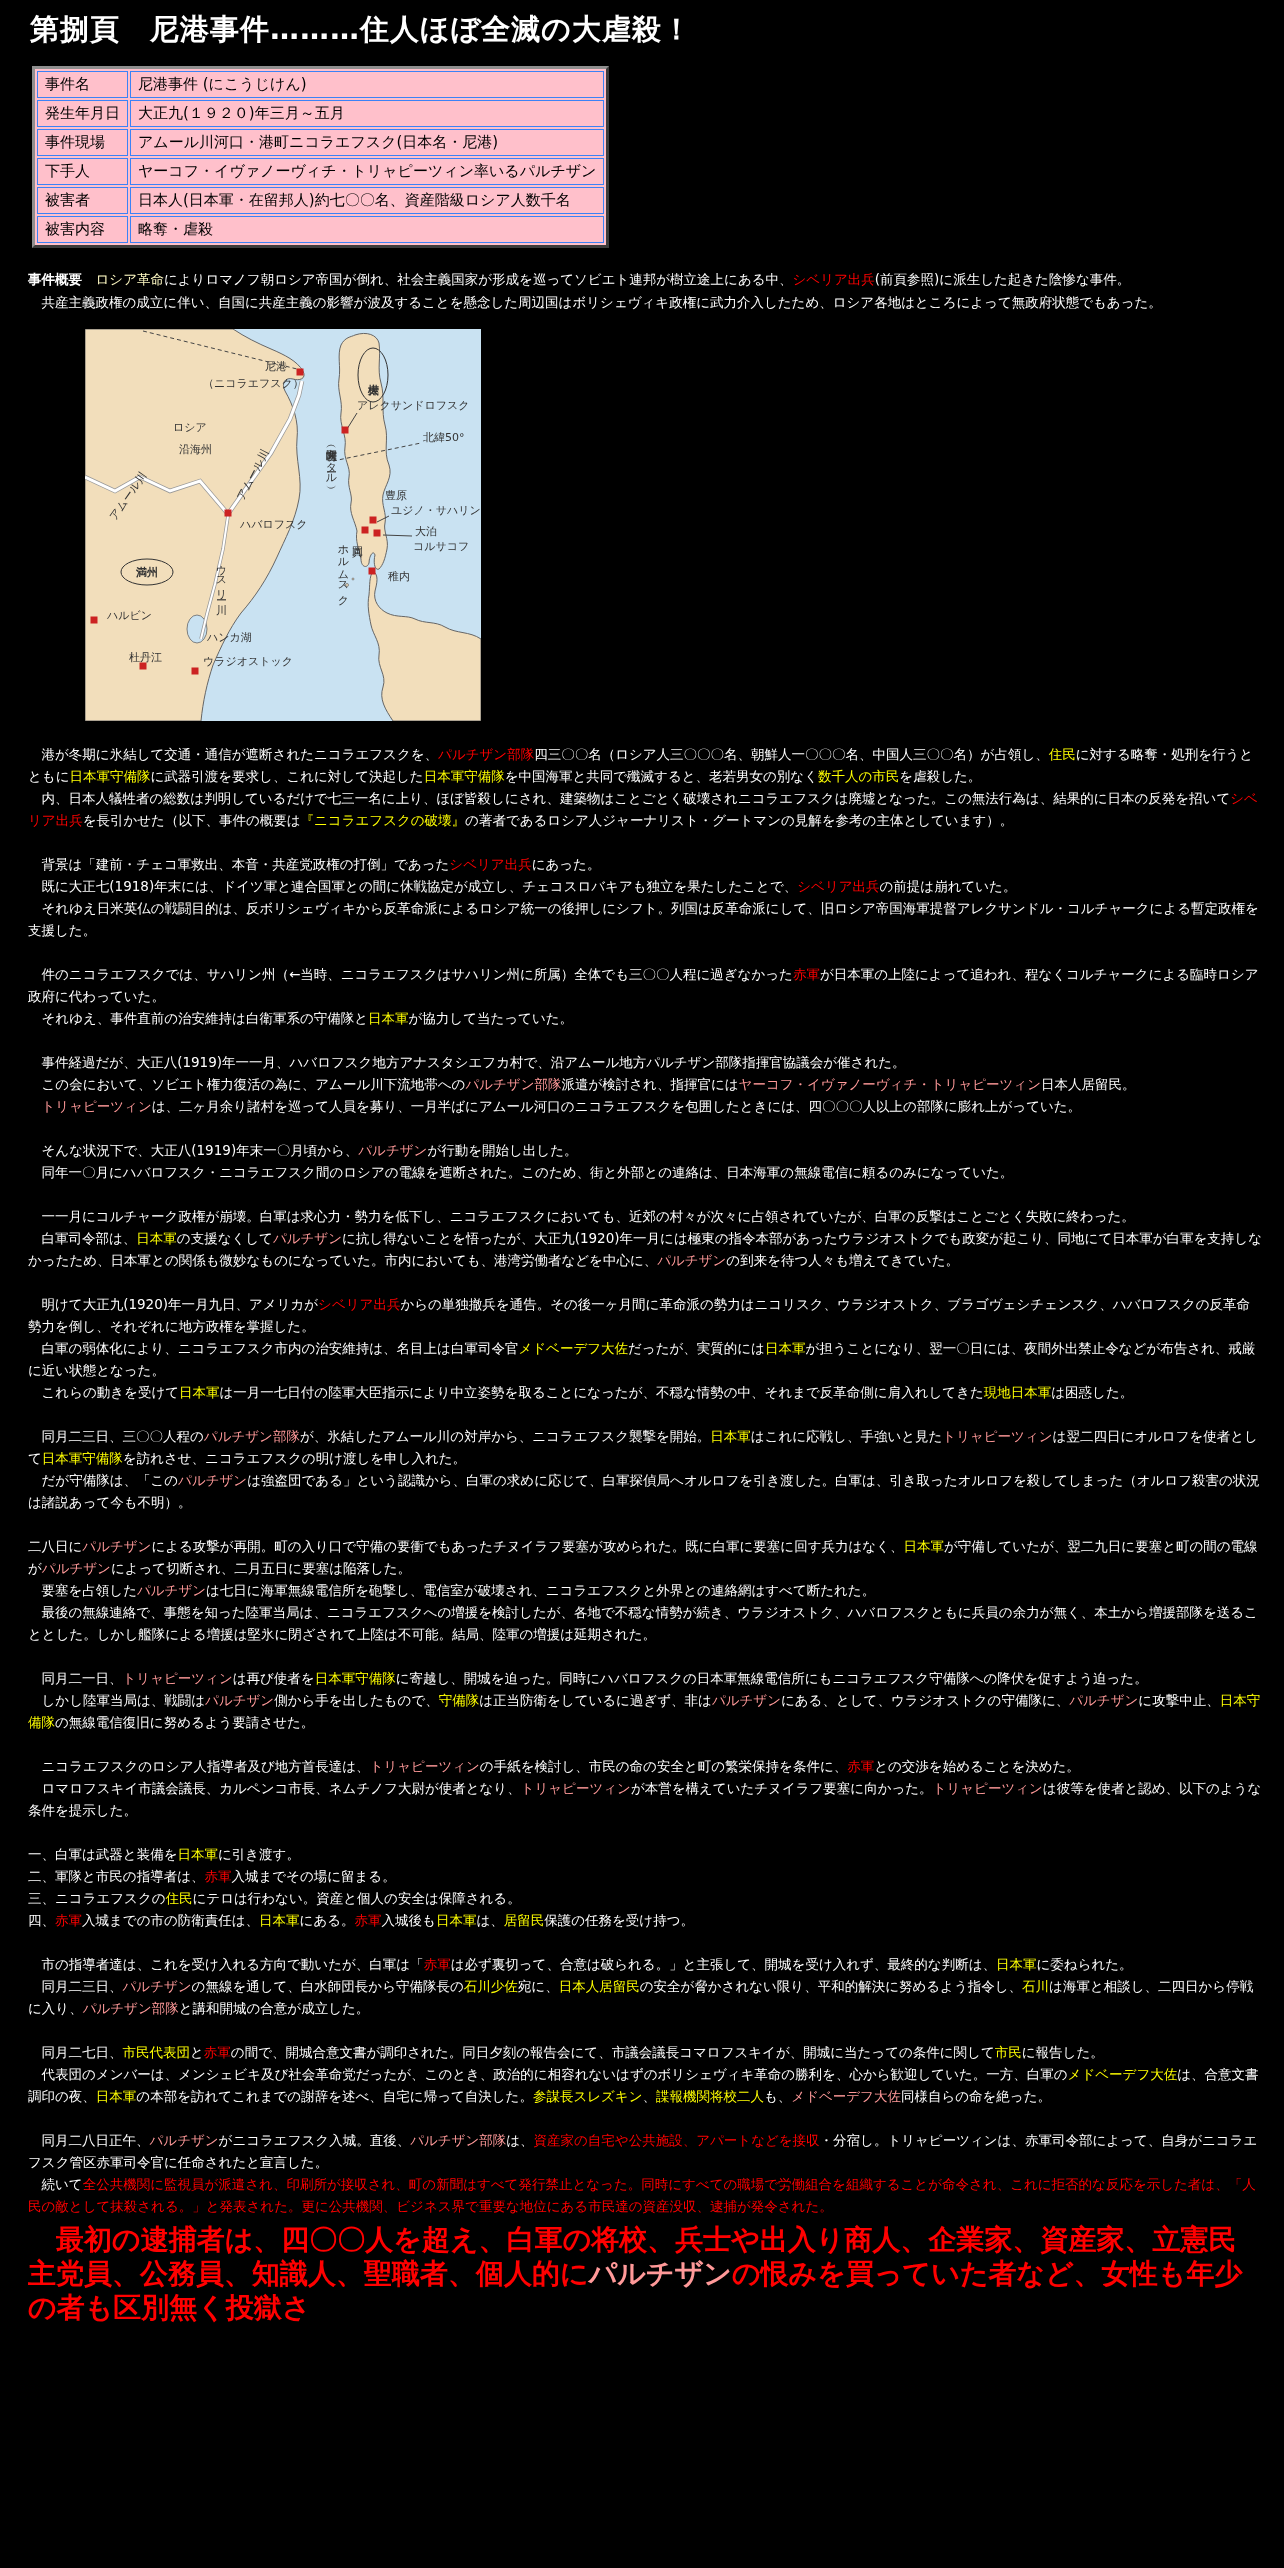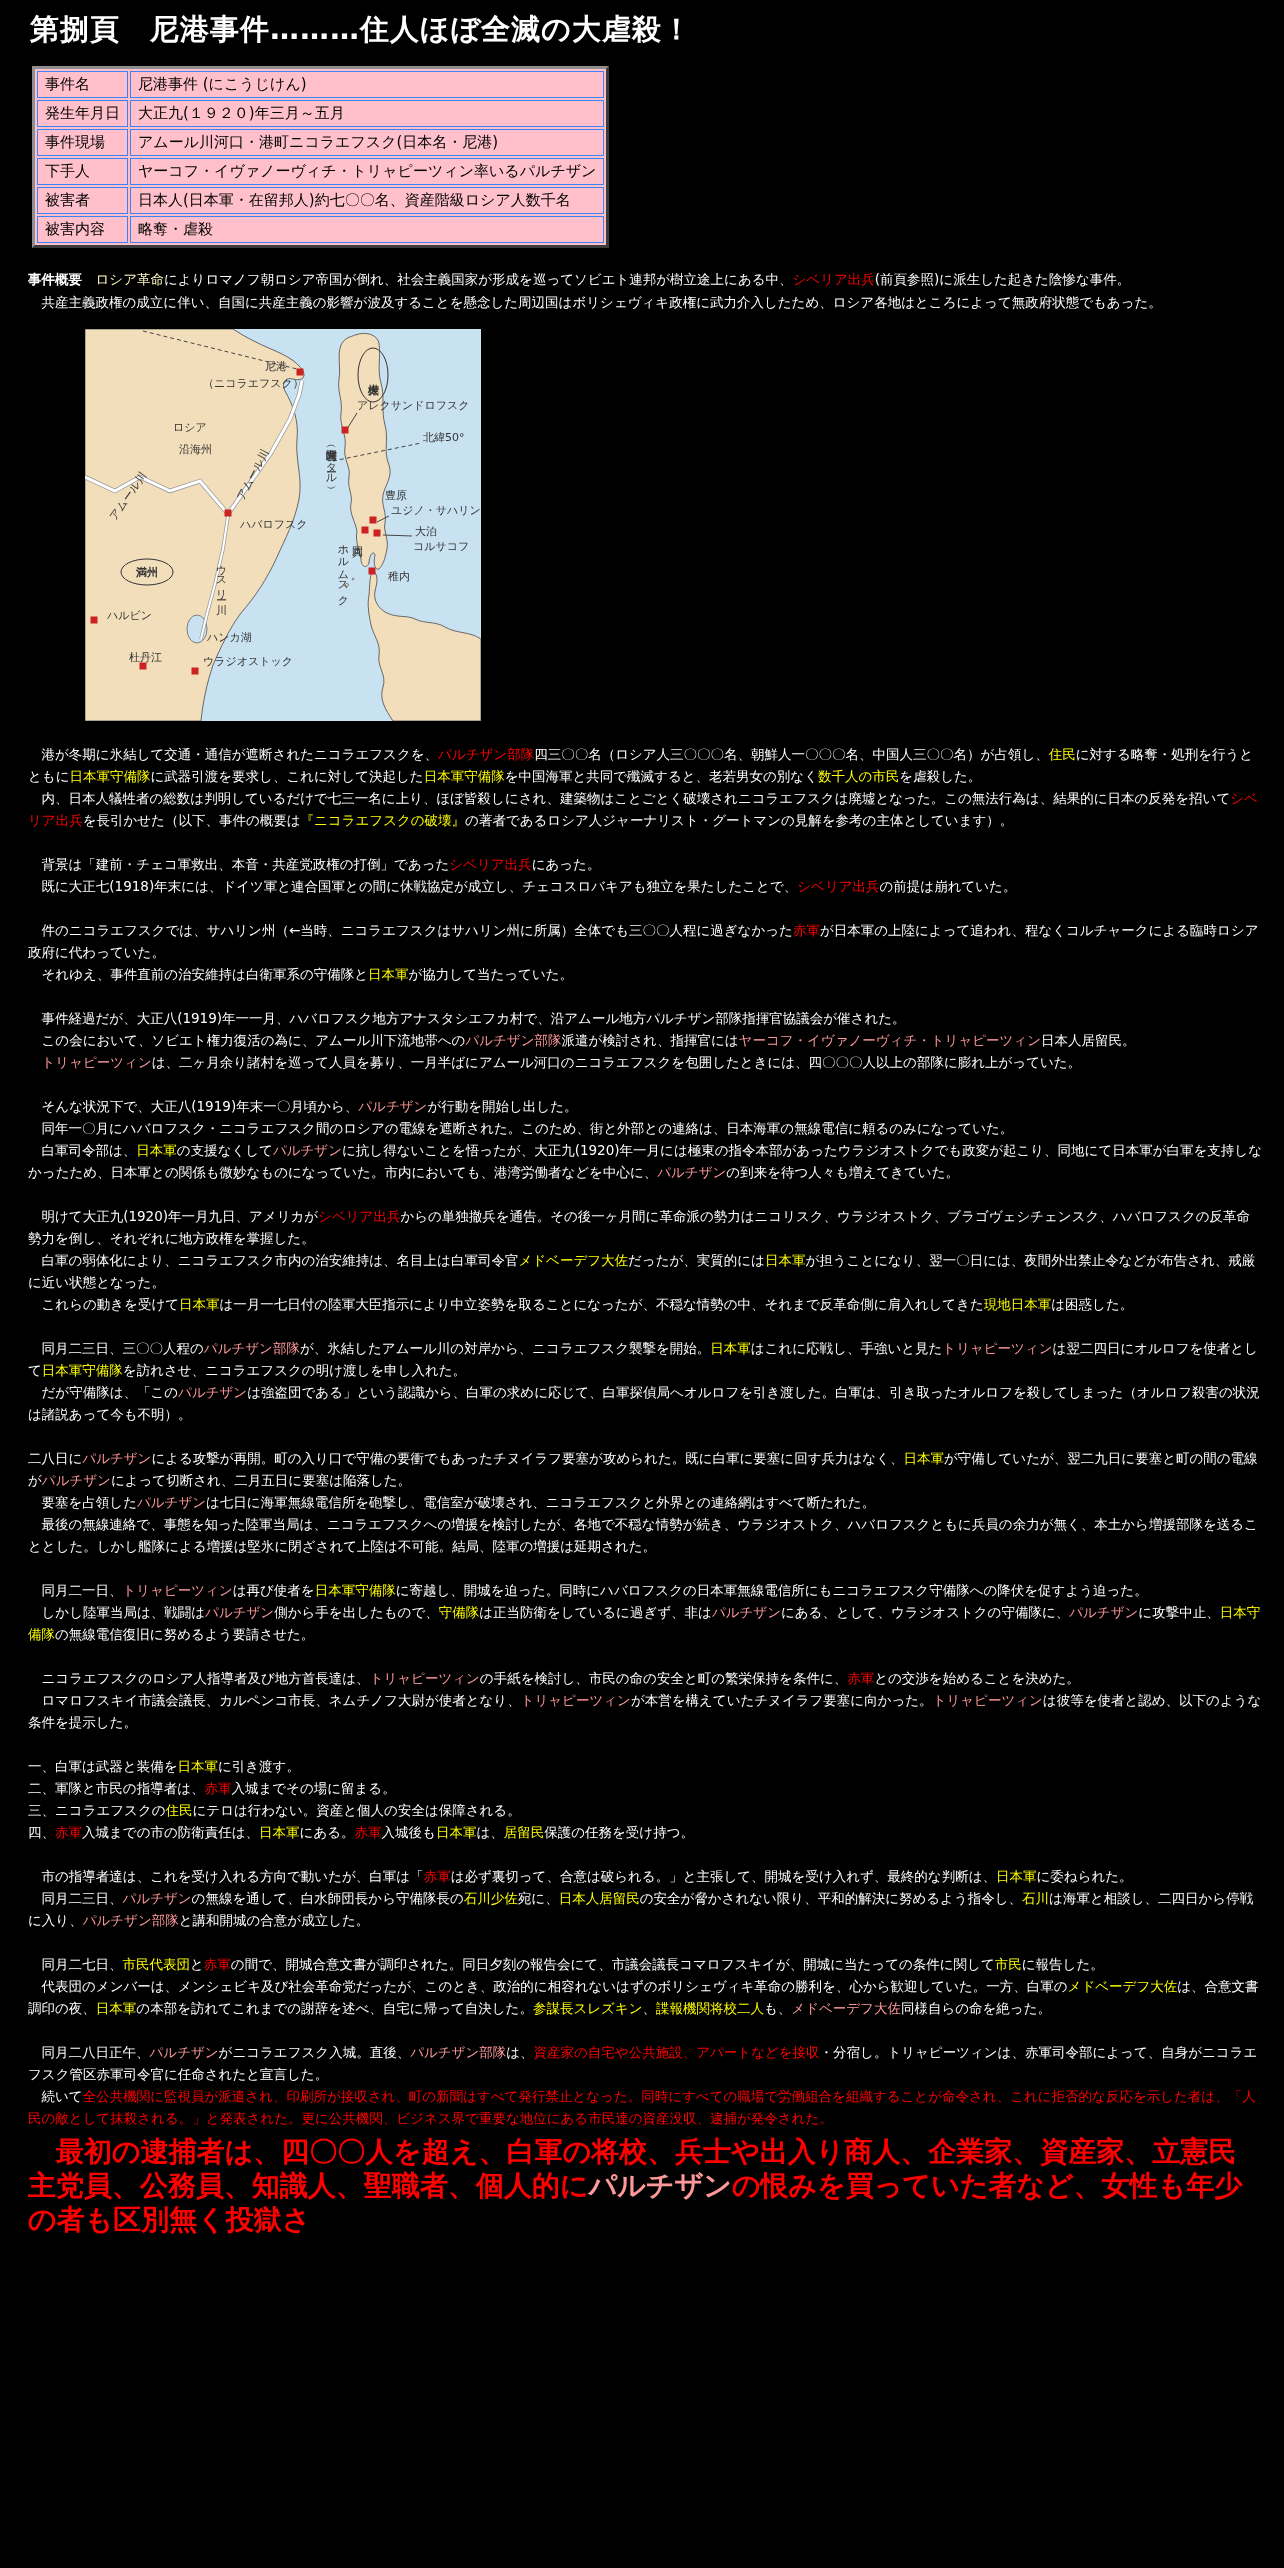--- a/index.html
+++ b/index.html
@@ -163,27 +163,29 @@
           <text class="map-label" x="118" y="336">ウラジオストック</text>
         </g>
     </svg>
   </div>
 
   <div>
       <p class="para gap"><span class="c-w">　港が冬期に氷結して交通・通信が遮断されたニコラエフスクを、</span><span class="c-r">パルチザン部隊</span><span class="c-w">四三〇〇名（ロシア人三〇〇〇名、朝鮮人一〇〇〇名、中国人三〇〇名）が占領し、</span><span class="c-y">住民</span><span class="c-w">に対する略奪・処刑を行うとともに</span><span class="c-y">日本軍守備隊</span><span class="c-w">に武器引渡を要求し、これに対して決起した</span><span class="c-y">日本軍守備隊</span><span class="c-w">を中国海軍と共同で殲滅すると、老若男女の別なく</span><span class="c-y">数千人の市民</span><span class="c-w">を虐殺した。</span></p>
       <p class="para"><span class="c-w">　内、日本人犠牲者の総数は判明しているだけで七三一名に上り、ほぼ皆殺しにされ、建築物はことごとく破壊されニコラエフスクは廃墟となった。この無法行為は、結果的に日本の反発を招いて</span><span class="c-r">シベリア出兵</span><span class="c-w">を長引かせた（以下、事件の概要は</span><span class="c-y">『ニコラエフスクの破壊』</span><span class="c-w">の著者であるロシア人ジャーナリスト・グートマンの見解を参考の主体としています）。</span></p>
       <p class="para gap"><span class="c-w">　背景は「建前・チェコ軍救出、本音・共産党政権の打倒」であった</span><span class="c-r">シベリア出兵</span><span class="c-w">にあった。</span></p>
       <p class="para"><span class="c-w">　既に大正七(1918)年末には、ドイツ軍と連合国軍との間に休戦協定が成立し、チェコスロバキアも独立を果たしたことで、</span><span class="c-r">シベリア出兵</span><span class="c-w">の前提は崩れていた。</span></p>
+      <p class="para"><span class="c-w">　それゆえ日米英仏の戦闘目的は、反ボリシェヴィキから反革命派によるロシア統一の後押しにシフト。列国は反革命派にして、旧ロシア帝国海軍提督アレクサンドル・コルチャークによる暫定政権を支援した。</span></p>
       <p class="para gap"><span class="c-w">　件のニコラエフスクでは、サハリン州（←当時、ニコラエフスクはサハリン州に所属）全体でも三〇〇人程に過ぎなかった</span><span class="c-r">赤軍</span><span class="c-w">が日本軍の上陸によって追われ、程なくコルチャークによる臨時ロシア政府に代わっていた。</span></p>
       <p class="para"><span class="c-w">　それゆえ、事件直前の治安維持は白衛軍系の守備隊と</span><span class="c-y">日本軍</span><span class="c-w">が協力して当たっていた。</span></p>
       <p class="para gap"><span class="c-w">　事件経過だが、大正八(1919)年一一月、ハバロフスク地方アナスタシエフカ村で、沿アムール地方パルチザン部隊指揮官協議会が催された。</span></p>
       <p class="para"><span class="c-w">　この会において、ソビエト権力復活の為に、アムール川下流地帯への</span><span class="c-p">パルチザン部隊</span><span class="c-w">派遣が検討され、指揮官には</span><span class="c-p">ヤーコフ・イヴァノーヴィチ・トリャピーツィン</span><span class="c-w">日本人居留民。</span></p>
       <p class="para"><span class="c-w">　</span><span class="c-p">トリャピーツィン</span><span class="c-w">は、二ヶ月余り諸村を巡って人員を募り、一月半ばにアムール河口のニコラエフスクを包囲したときには、四〇〇〇人以上の部隊に膨れ上がっていた。</span></p>
       <p class="para gap"><span class="c-w">　そんな状況下で、大正八(1919)年末一〇月頃から、</span><span class="c-p">パルチザン</span><span class="c-w">が行動を開始し出した。</span></p>
       <p class="para"><span class="c-w">　同年一〇月にハバロフスク・ニコラエフスク間のロシアの電線を遮断された。このため、街と外部との連絡は、日本海軍の無線電信に頼るのみになっていた。</span></p>
+      <p class="para gap"><span class="c-w">　一一月にコルチャーク政権が崩壊。白軍は求心力・勢力を低下し、ニコラエフスクにおいても、近郊の村々が次々に占領されていたが、白軍の反撃はことごとく失敗に終わった。</span></p>
       <p class="para"><span class="c-w">　白軍司令部は、</span><span class="c-y">日本軍</span><span class="c-w">の支援なくして</span><span class="c-p">パルチザン</span><span class="c-w">に抗し得ないことを悟ったが、大正九(1920)年一月には極東の指令本部があったウラジオストクでも政変が起こり、同地にて日本軍が白軍を支持しなかったため、日本軍との関係も微妙なものになっていた。市内においても、港湾労働者などを中心に、</span><span class="c-p">パルチザン</span><span class="c-w">の到来を待つ人々も増えてきていた。</span></p>
       <p class="para gap"><span class="c-w">　明けて大正九(1920)年一月九日、アメリカが</span><span class="c-r">シベリア出兵</span><span class="c-w">からの単独撤兵を通告。その後一ヶ月間に革命派の勢力はニコリスク、ウラジオストク、ブラゴヴェシチェンスク、ハバロフスクの反革命勢力を倒し、それぞれに地方政権を掌握した。</span></p>
       <p class="para"><span class="c-w">　白軍の弱体化により、ニコラエフスク市内の治安維持は、名目上は白軍司令官</span><span class="c-y">メドベーデフ大佐</span><span class="c-w">だったが、実質的には</span><span class="c-y">日本軍</span><span class="c-w">が担うことになり、翌一〇日には、夜間外出禁止令などが布告され、戒厳に近い状態となった。</span></p>
       <p class="para"><span class="c-w">　これらの動きを受けて</span><span class="c-y">日本軍</span><span class="c-w">は一月一七日付の陸軍大臣指示により中立姿勢を取ることになったが、不穏な情勢の中、それまで反革命側に肩入れしてきた</span><span class="c-y">現地日本軍</span><span class="c-w">は困惑した。</span></p>
       <p class="para gap"><span class="c-w">　同月二三日、三〇〇人程の</span><span class="c-p">パルチザン部隊</span><span class="c-w">が、氷結したアムール川の対岸から、ニコラエフスク襲撃を開始。</span><span class="c-y">日本軍</span><span class="c-w">はこれに応戦し、手強いと見た</span><span class="c-p">トリャピーツィン</span><span class="c-w">は翌二四日にオルロフを使者として</span><span class="c-y">日本軍守備隊</span><span class="c-w">を訪れさせ、ニコラエフスクの明け渡しを申し入れた。</span></p>
       <p class="para"><span class="c-w">　だが守備隊は、「この</span><span class="c-p">パルチザン</span><span class="c-w">は強盗団である」という認識から、白軍の求めに応じて、白軍探偵局へオルロフを引き渡した。白軍は、引き取ったオルロフを殺してしまった（オルロフ殺害の状況は諸説あって今も不明）。</span></p>
       <p class="para gap"><span class="c-w">二八日に</span><span class="c-p">パルチザン</span><span class="c-w">による攻撃が再開。町の入り口で守備の要衝でもあったチヌイラフ要塞が攻められた。既に白軍に要塞に回す兵力はなく、</span><span class="c-y">日本軍</span><span class="c-w">が守備していたが、翌二九日に要塞と町の間の電線が</span><span class="c-p">パルチザン</span><span class="c-w">によって切断され、二月五日に要塞は陥落した。</span></p>
       <p class="para"><span class="c-w">　要塞を占領した</span><span class="c-p">パルチザン</span><span class="c-w">は七日に海軍無線電信所を砲撃し、電信室が破壊され、ニコラエフスクと外界との連絡網はすべて断たれた。</span></p>
       <p class="para"><span class="c-w">　最後の無線連絡で、事態を知った陸軍当局は、ニコラエフスクへの増援を検討したが、各地で不穏な情勢が続き、ウラジオストク、ハバロフスクともに兵員の余力が無く、本土から増援部隊を送ることとした。しかし艦隊による増援は堅氷に閉ざされて上陸は不可能。結局、陸軍の増援は延期された。</span></p>
       <p class="para gap"><span class="c-w">　同月二一日、</span><span class="c-p">トリャピーツィン</span><span class="c-w">は再び使者を</span><span class="c-y">日本軍守備隊</span><span class="c-w">に寄越し、開城を迫った。同時にハバロフスクの日本軍無線電信所にもニコラエフスク守備隊への降伏を促すよう迫った。</span></p>

